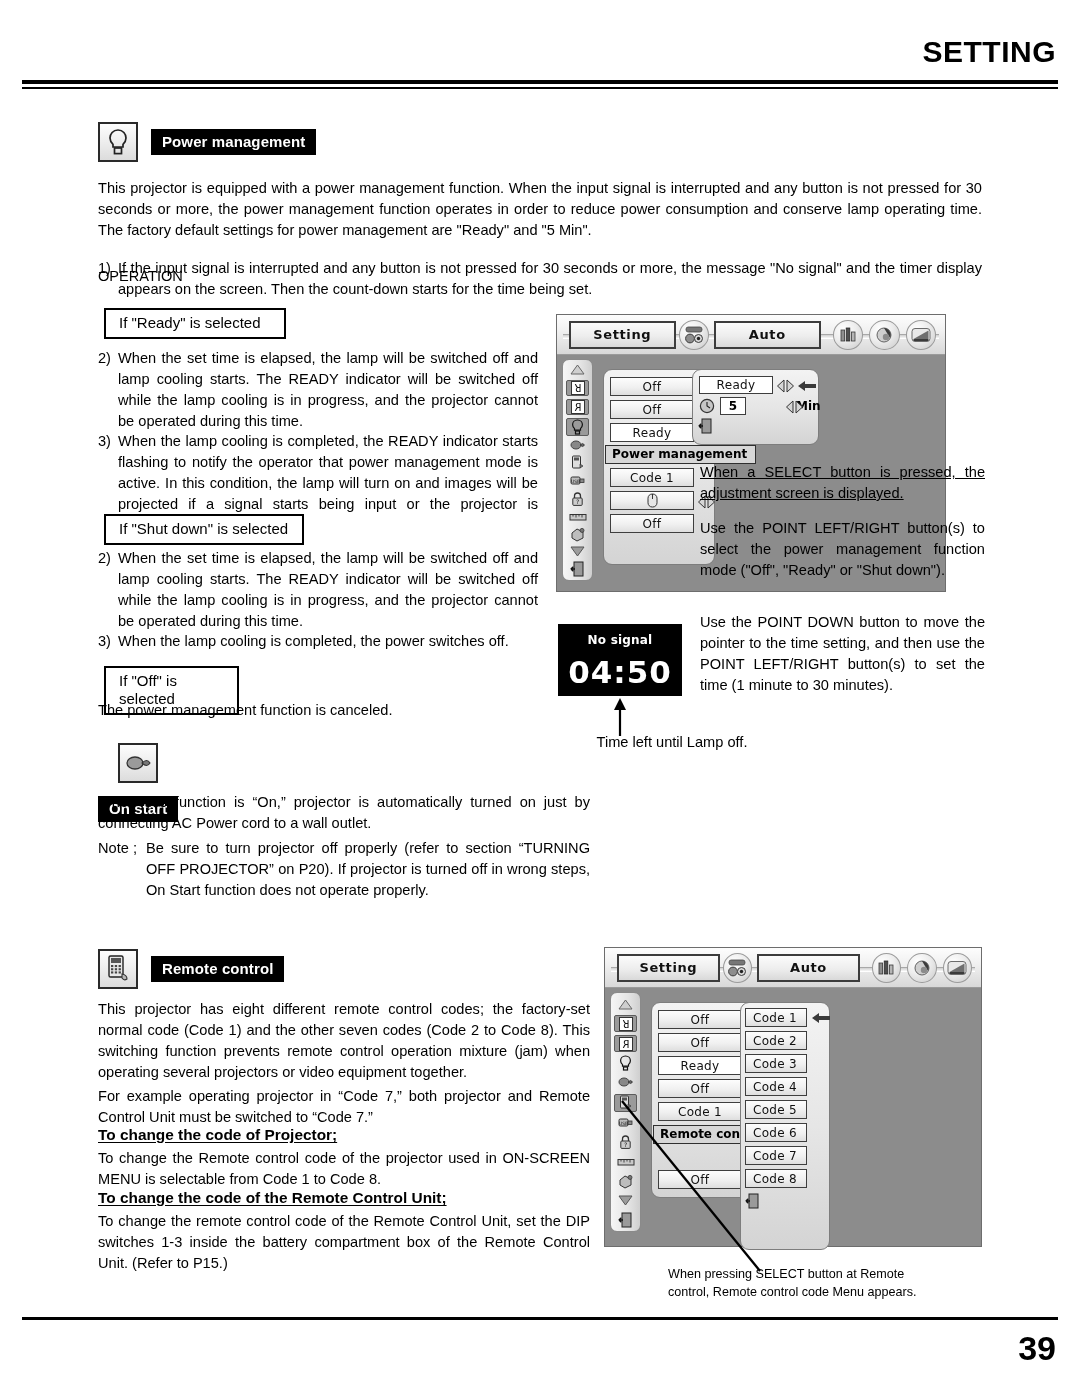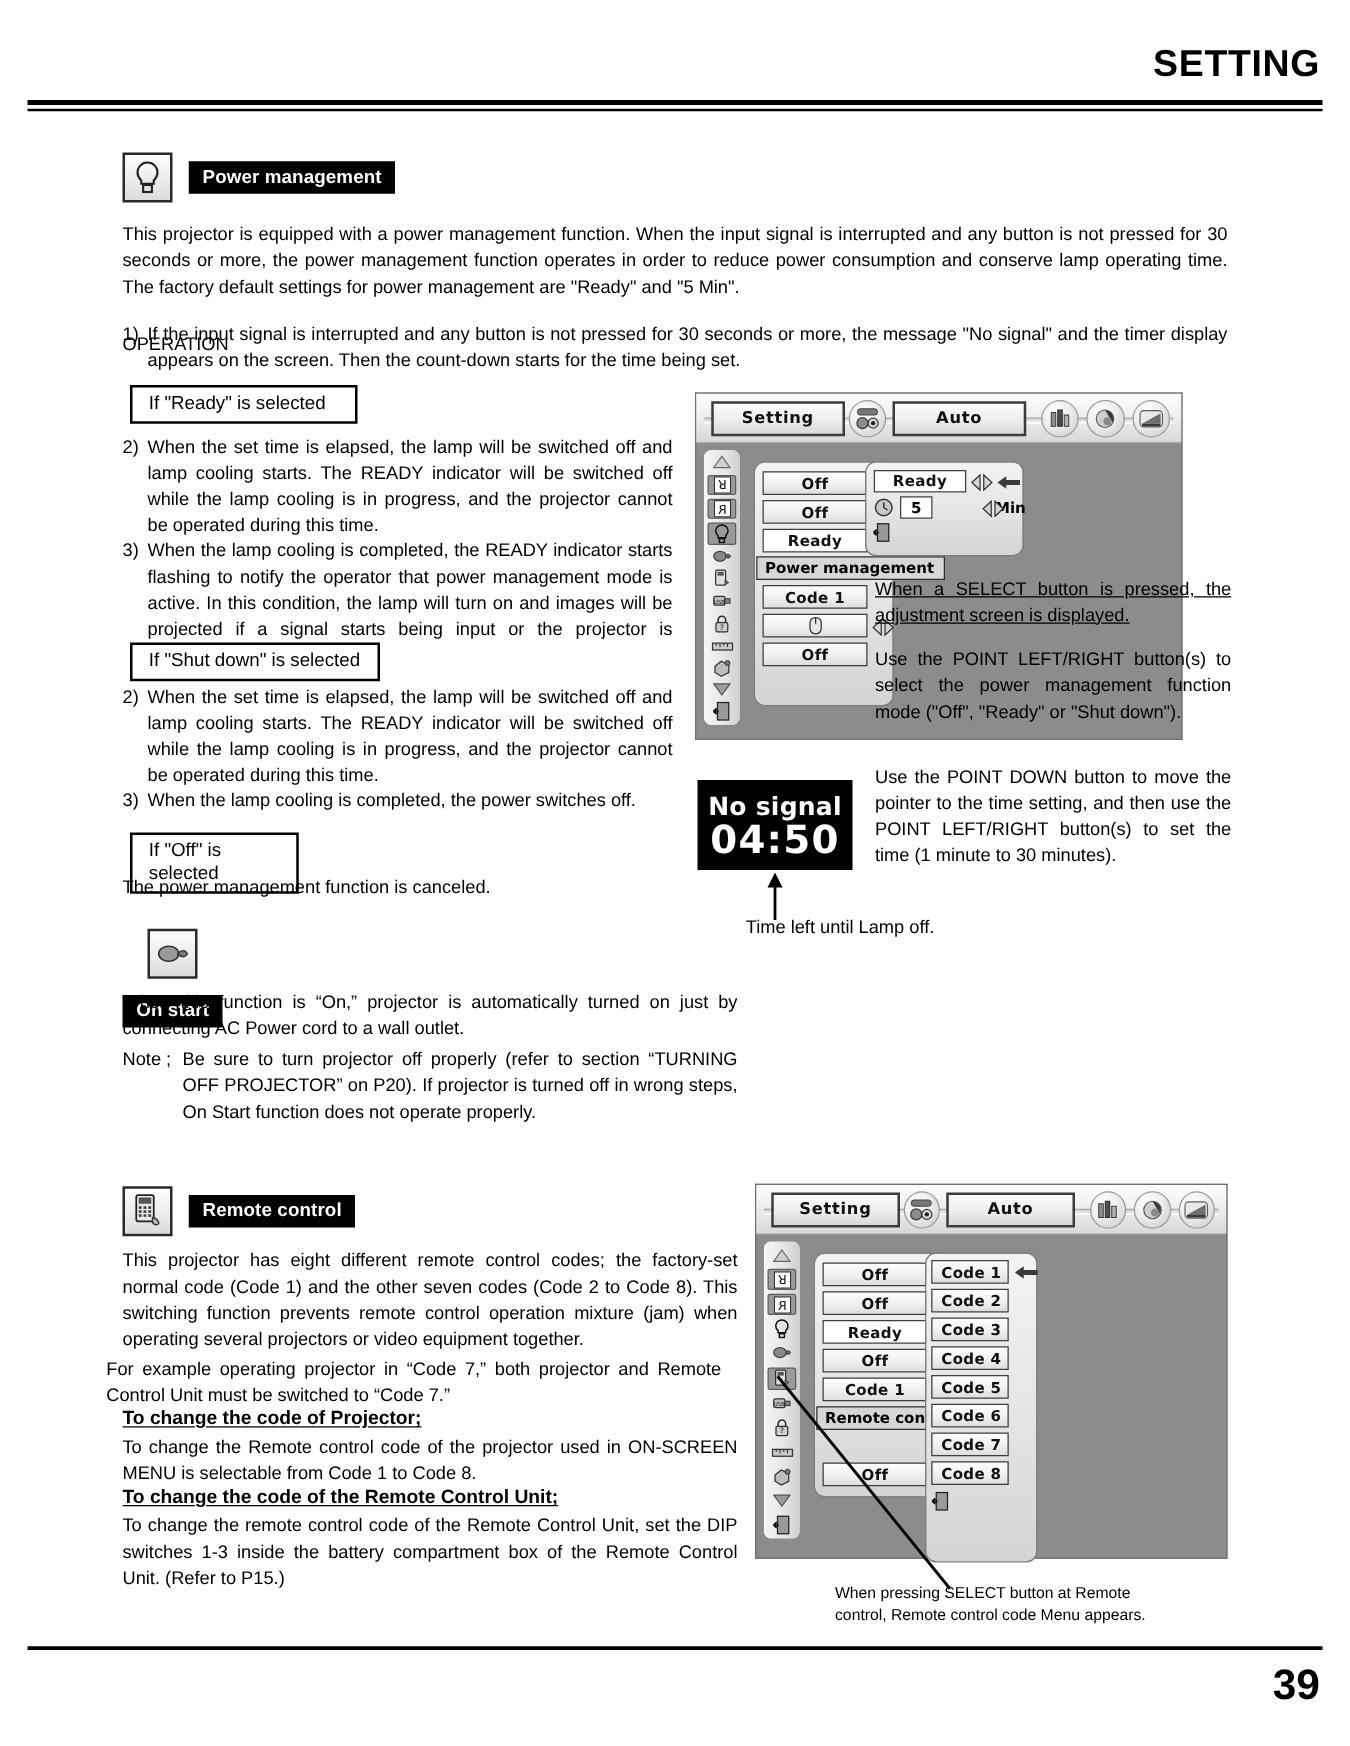--- a/index.html
+++ b/index.html
@@ -244,21 +244,21 @@
     position: absolute;
     background: linear-gradient(180deg,#f3f3f3 0%,#e6e6e6 50%,#d4d4d4 100%);
     border: 1px solid #7d7d7d;
     border-radius: 9px;
     box-sizing: border-box;
   }
   .osd-btn {
     background: linear-gradient(180deg,#fdfdfd 0%,#f0f0f0 55%,#dedede 100%);
     border: 1px solid #3e3e3e;
     font-size: 12px;
-    font-weight: bold;
+    font-weight: normal;
     color: #111;
     text-align: center;
     box-sizing: border-box;
     display: flex;
     align-items: center;
     justify-content: center;
     letter-spacing: 0.3px;
   }
   .osd-btn.left { justify-content: flex-start; padding-left: 7px; }
   .osd-val {
@@ -293,21 +293,21 @@
     position: absolute;
     background: #000;
     color: #fff;
     text-align: center;
     font-family: "DejaVu Sans", sans-serif;
     box-sizing: border-box;
   }
   .nosig-t {
     position: absolute;
     left: 0; right: 0; top: 9px;
-    font-size: 20px;
+    font-size: 12px;
     font-weight: bold;
     letter-spacing: 0.2px;
   }
   .nosig-n {
     position: absolute;
     left: 0; right: 0; top: 30px;
     font-size: 31px;
     font-weight: bold;
     letter-spacing: 1px;
   }
@@ -623,21 +623,21 @@
             <rect x="8.8" y="17.4" width="2.3" height="2.1"></rect>
             <rect x="12.6" y="17.4" width="2.3" height="2.1"></rect>
         </g>
         <path d="M16 20 q5 1 5 5 q-3 2 -5 -1 Z" fill="#b8b8b8" stroke="#333" stroke-width="1.1"></path>
       </svg>
     </div>
     <div class="sec-label">Remote control</div>
   </div>
 
   <div class="para" style="left:98px; top:999px; width:492px;">This projector has eight different remote control codes; the factory-set normal code (Code 1) and the other seven codes (Code 2 to Code 8).  This switching function prevents remote control operation mixture (jam) when operating several projectors or video equipment together.</div>
-  <div class="para" style="left:85px; top:1086px; width:492px;">For example operating projector in “Code 7,”  both projector and Remote Control Unit must be switched to “Code 7.”</div>
+  <div class="para" style="left:98px; top:1086px; width:492px;">For example operating projector in “Code 7,”  both projector and Remote Control Unit must be switched to “Code 7.”</div>
 
   <div class="bold-head" style="left:98px; top:1126px; width:492px;">To change the code of Projector;</div>
   <div class="para" style="left:98px; top:1148px; width:492px;">To change the Remote control code of the projector used in ON-SCREEN MENU is selectable from Code 1 to Code 8.</div>
 
   <div class="bold-head" style="left:98px; top:1189px; width:492px;">To change the code of the Remote Control Unit;</div>
   <div class="para" style="left:98px; top:1211px; width:492px;">To change the remote control code of the Remote Control Unit, set the DIP switches 1-3 inside the battery compartment box of the Remote Control Unit. (Refer to P15.)</div>
 
   <div class="osd" style="left:604px; top:947px; width:378px; height:300px;">
 
     <div class="osd-topbar">

